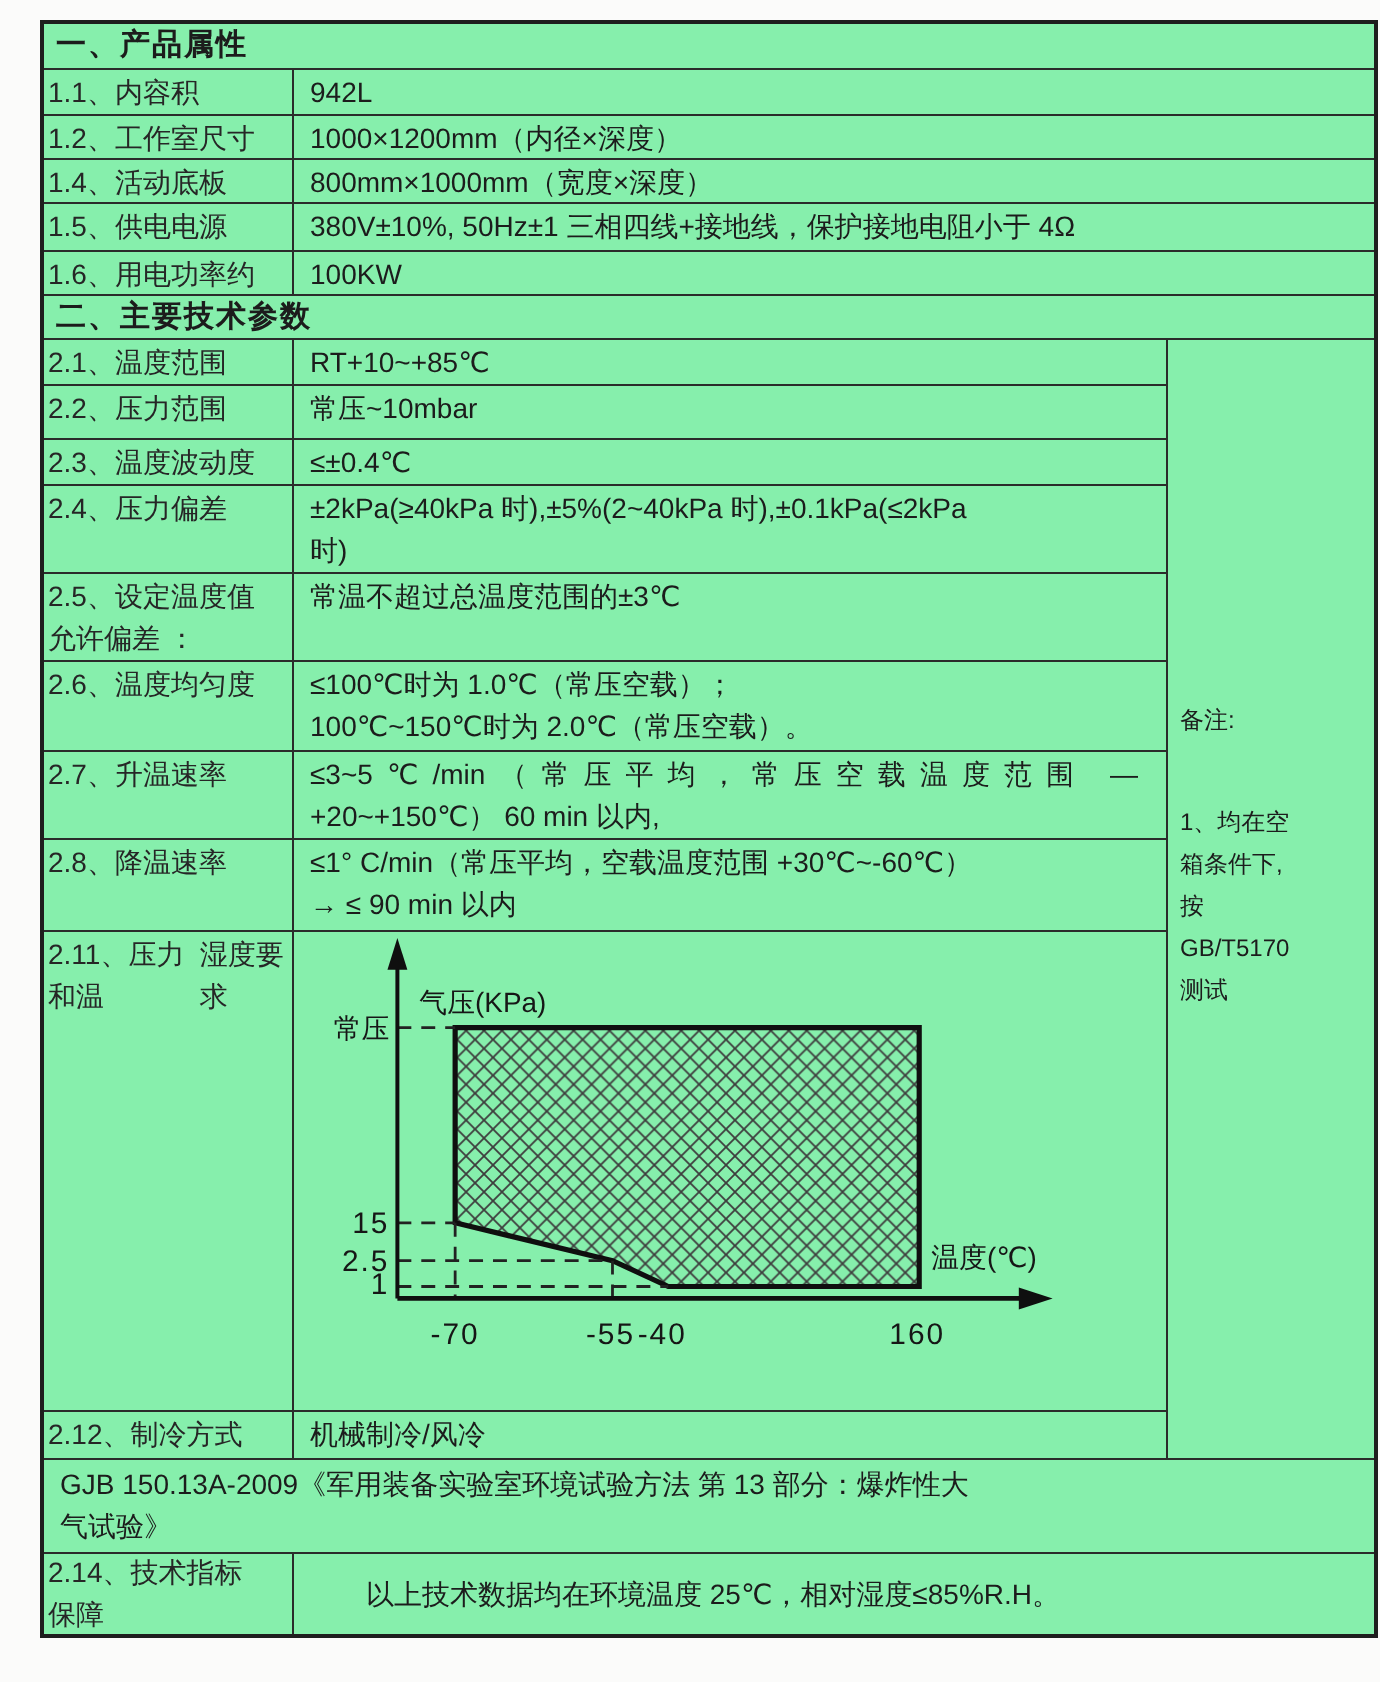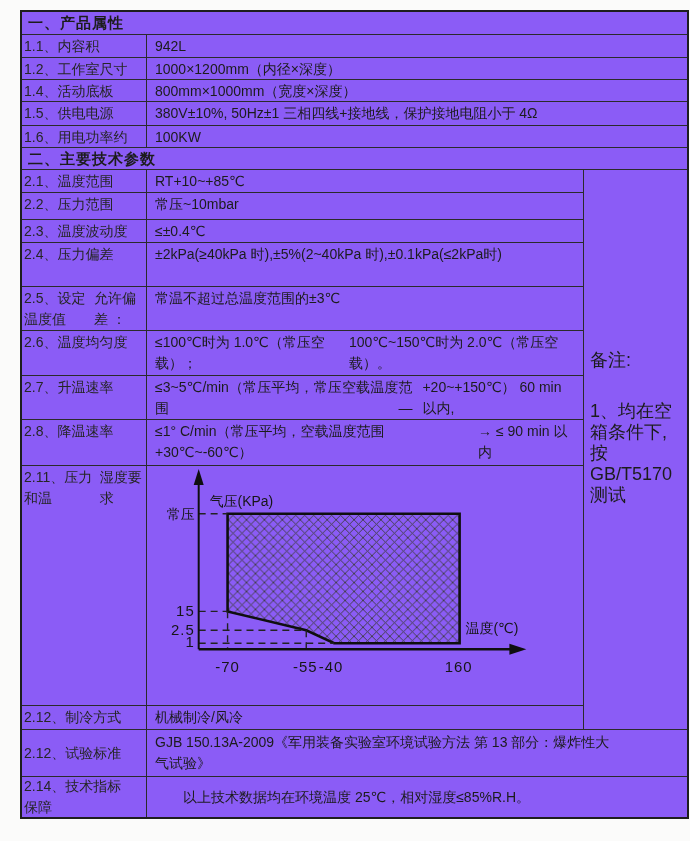--- a/index.html
+++ b/index.html
@@ -7,47 +7,47 @@
   body {
     background: #fbfbfa;
     font-family: "Liberation Sans", "DejaVu Sans", sans-serif;
     color: #1c1c1c;
     position: relative;
   }
   .spec-table {
     position: absolute; left: 20px; top: 10px;
     width: 669px;
     border: 2px solid #1e1e1e;
-    background: #8b5cf6;
+    background: #86efac;
   }
   .hrow {
     font-weight: bold; font-size: 15px; line-height: 20px;
     padding: 1px 0 0 6px;
     border-bottom: 1px solid #2b2b2b;
     letter-spacing: 1px;
   }
   .row { display: flex; border-bottom: 1px solid #2b2b2b; }
   .row.last { border-bottom: none; gap: 28px; }
   .cell { font-size: 14px; line-height: 21px; padding-top: 1px; }
   .label {
     flex: none; width: 125px;
     border-right: 1px solid #2b2b2b;
     padding-left: 2px; padding-right: 2px;
     color: #262626;
   }
   .value { flex: 1 1 auto; padding-left: 8px; padding-right: 4px; }
-  .vcol  { display: flex; }
+  .vcol  { display: flex; flex-direction: column; }
   .jline { text-align: justify; text-align-last: justify; padding-right: 10px; }
   .sec2 { display: flex; border-bottom: 1px solid #2b2b2b; }
   .sec2-left { flex: 1 1 auto; display: flex; flex-direction: column; }
   .sec2-left .row:last-child { border-bottom: none; }
   .remark-cell {
     flex: none; width: 104px;
     border-left: 1px solid #2b2b2b;
-    font-size: 18px; line-height: 21px;
+    font-size: 12px; line-height: 21px;
     padding: 180px 2px 0 6px;
   }
   .remark-cell .gap { min-height: 30px; }
   .chart-cell { flex: 1 1 auto; position: relative; padding: 0; }
   .chart-label { display: flex; justify-content: center; padding-bottom: 36px; }
   .brow .label, .brow .value { display: flex; flex-direction: column; justify-content: center; padding-top: 0; }
   svg text { font-size: 14px; fill: #161616; }
   svg text.num { font-size: 15px; letter-spacing: 1px; }
 </style>
 </head>
@@ -198,23 +198,20 @@
       <div class="gap"></div>
       <div>1、均在空</div>
       <div>箱条件下,</div>
       <div>按</div>
       <div>GB/T5170</div>
       <div>测试</div>
     </div>
   </div>
 
   <div class="row brow" style="height:47px">
-    <div class="cell label">
-      <div>2.12、试验标准</div>
-    </div>
     <div class="cell value">
       <div>GJB 150.13A-2009《军用装备实验室环境试验方法 第 13 部分：爆炸性大</div>
       <div>气试验》</div>
     </div>
   </div>
 
   <div class="row brow last" style="height:40px">
     <div class="cell label">
       <div>2.14、技术指标</div>
       <div>保障</div>

